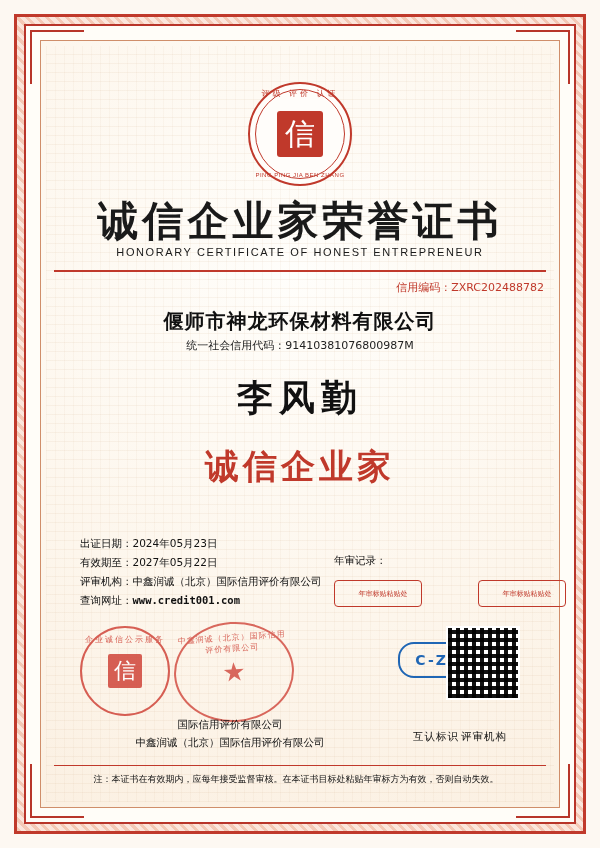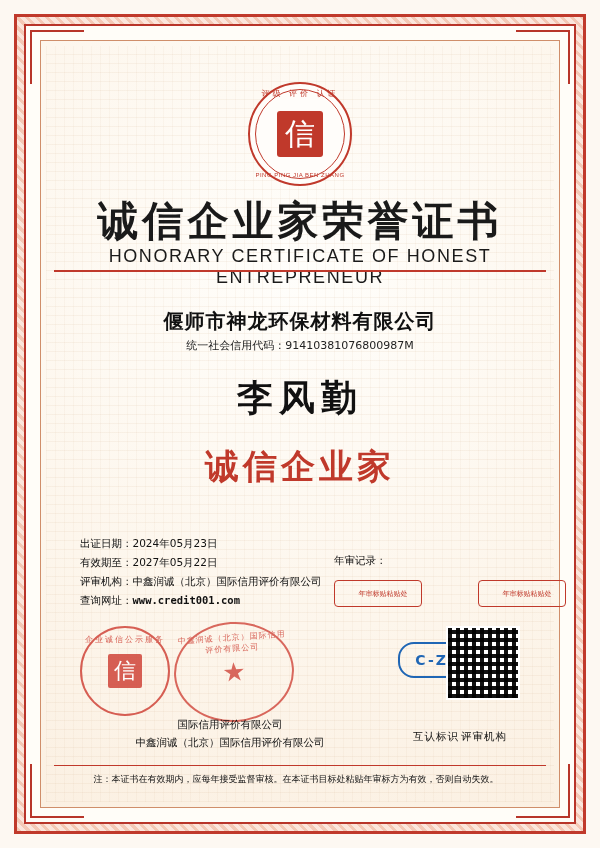--- a/index.html
+++ b/index.html
@@ -136,21 +136,21 @@
     font-weight: bold;
     letter-spacing: 4px;
     color: #1a1a1a;
     font-family: "DejaVu Sans", sans-serif;
   }
   .title-en {
     position: absolute;
     top: 200px;
     left: 0; right: 0;
     text-align: center;
-    font-size: 18px;
+    font-size: 11px;
     letter-spacing: 1.6px;
     color: #1a1a1a;
     font-family: "Liberation Sans", sans-serif;
   }
   .title-rule {
     position: absolute;
     top: 224px;
     left: 8px; right: 8px;
     height: 2px;
     background: #c0392b;
@@ -429,20 +429,23 @@
       <div class="emblem-ring2"></div>
       <div class="emblem-top-text">评级 评价 认证</div>
       <div class="emblem-core">信</div>
       <div class="emblem-bottom-text">PING PING JIA BEN ZHANG</div>
     </div>
 
     <div class="title-cn">诚信企业家荣誉证书</div>
     <div class="title-en">HONORARY CERTIFICATE OF HONEST ENTREPRENEUR</div>
     <div class="title-rule"></div>
 
+    <div class="credit-code">
+      <span>信用编码：</span><span>ZXRC202488782</span>
+    </div>
 
     <div class="company-name">偃师市神龙环保材料有限公司</div>
     <div class="company-code">
       <span>统一社会信用代码：</span><span>91410381076800987M</span>
     </div>
 
     <div class="person-name">李风勤</div>
     <div class="award-title">诚信企业家</div>
 
     <div class="details">

